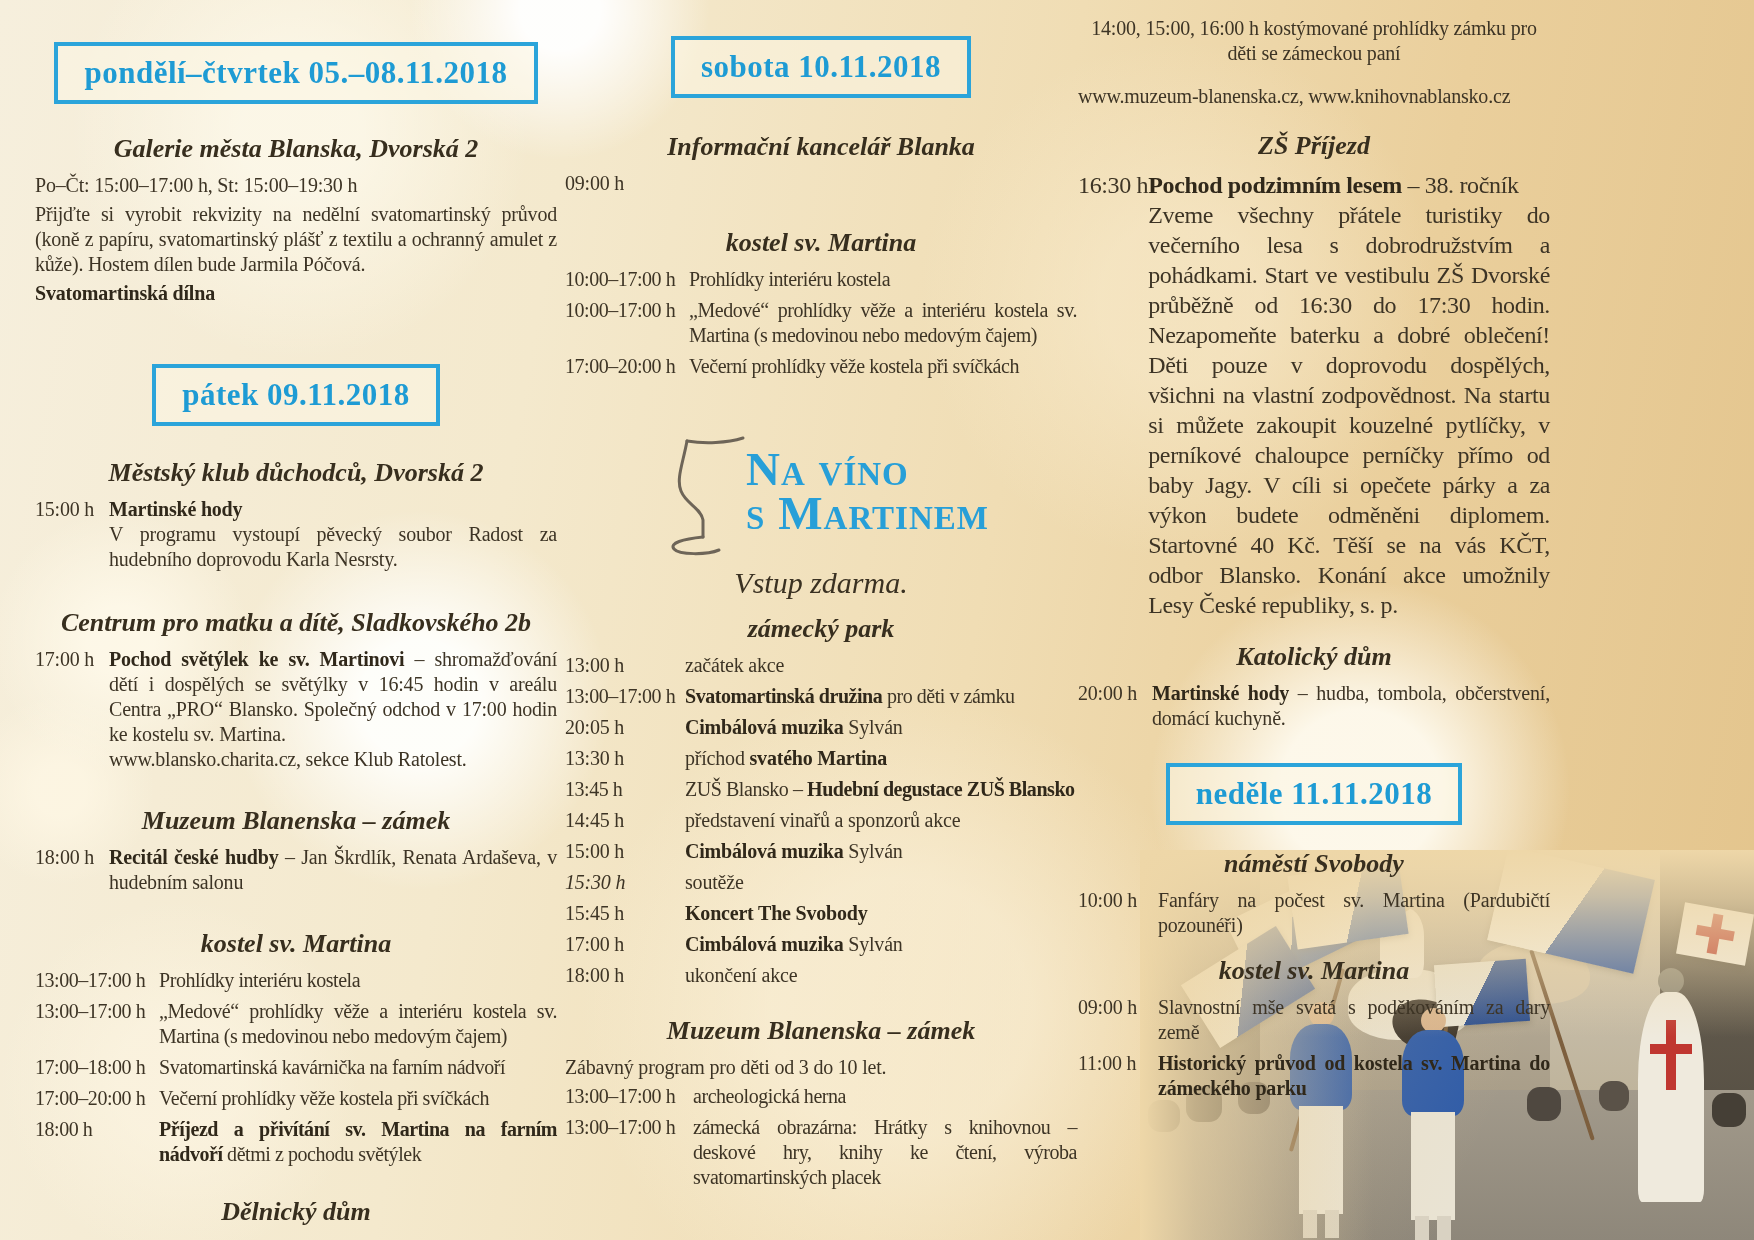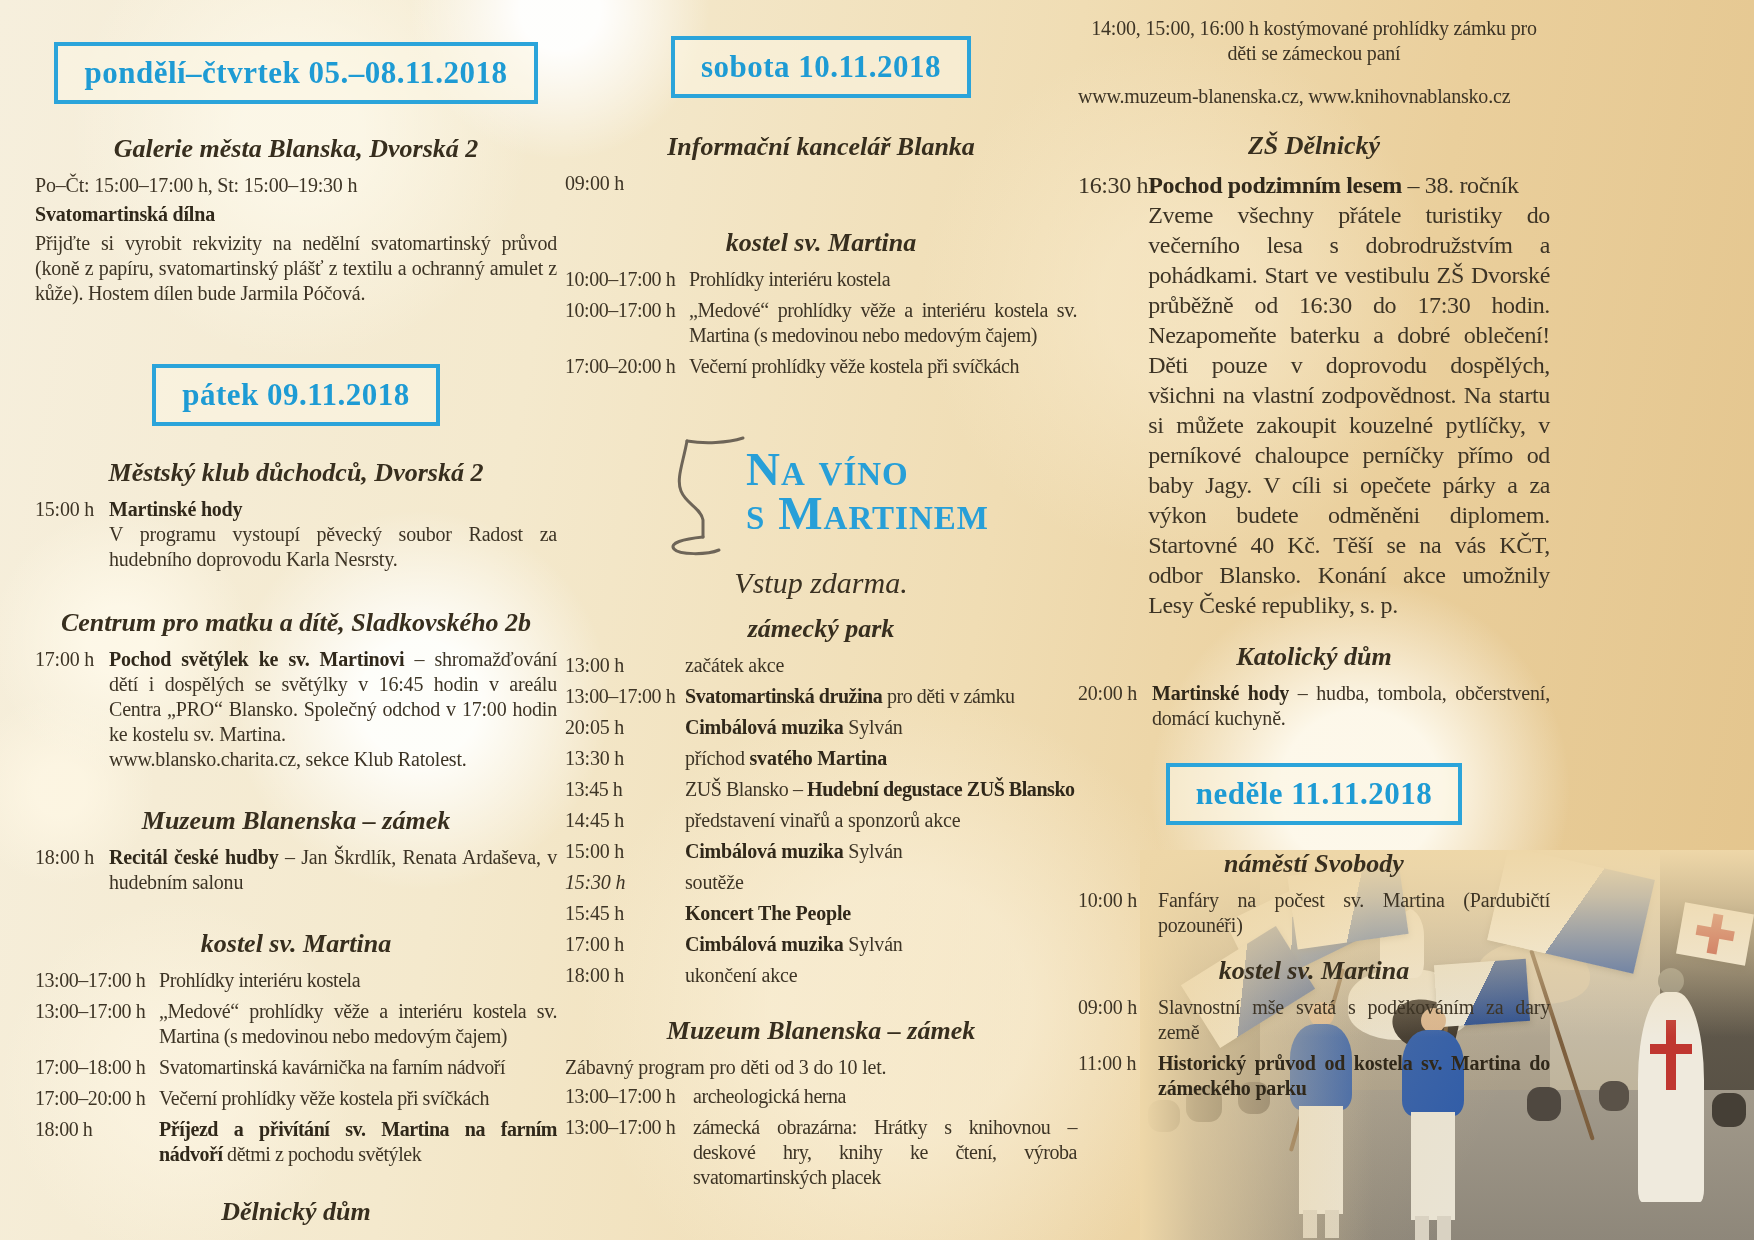--- a/index.html
+++ b/index.html
@@ -120,22 +120,22 @@
 </style>
 </head>
 <body>
 
 <div class="col c0">
     <div class="gap" style="height: 14px;"></div>
     <div class="boxwrap"><div class="datebox"><span>pondělí–čtvrtek 05.–08.11.2018</span></div></div>
     <div class="gap" style="height: 30px;"></div>
     <div class="venue">Galerie města Blanska, Dvorská 2</div>
     <div class="para "><span>Po–Čt: 15:00–17:00 h, St: 15:00–19:30 h</span></div>
+    <div class="para just"><span>Přijďte si vyrobit rekvizity na nedělní svatomartinský průvod (koně z papíru, svatomartinský plášť z textilu a ochranný amulet z kůže). Hostem dílen bude Jarmila Póčová.</span></div>
     <div class="para b"><span>Svatomartinská dílna</span></div>
-    <div class="para just"><span>Přijďte si vyrobit rekvizity na nedělní svatomartinský průvod (koně z papíru, svatomartinský plášť z textilu a ochranný amulet z kůže). Hostem dílen bude Jarmila Póčová.</span></div>
     <div class="gap" style="height: 54px;"></div>
     <div class="boxwrap"><div class="datebox"><span>pátek 09.11.2018</span></div></div>
     <div class="gap" style="height: 32px;"></div>
     <div class="venue">Městský klub důchodců, Dvorská 2</div>
     <div class="row ">
       <span class="t" style="flex: 0 0 74px;">15:00 h</span>
       <span class="d"><span class="b">Martinské hody</span><br><span>V programu vystoupí pěvecký soubor Radost za hudebního doprovodu Karla Nesrsty.</span></span>
     </div>
     <div class="gap" style="height: 30px;"></div>
     <div class="venue">Centrum pro matku a dítě, Sladkovského 2b</div>
@@ -246,21 +246,21 @@
     <div class="row ">
       <span class="t" style="flex: 0 0 120px;">15:00 h</span>
       <span class="d"><span class="b">Cimbálová muzika</span><span> Sylván</span></span>
     </div>
     <div class="row ">
       <span class="t" style="flex: 0 0 120px; font-style: italic;">15:30 h</span>
       <span class="d"><span>soutěže</span></span>
     </div>
     <div class="row ">
       <span class="t" style="flex: 0 0 120px;">15:45 h</span>
-      <span class="d"><span class="b">Koncert The People</span></span>
+      <span class="d"><span class="b">Koncert The Svobody</span></span>
     </div>
     <div class="row ">
       <span class="t" style="flex: 0 0 120px;">17:00 h</span>
       <span class="d"><span class="b">Cimbálová muzika</span><span> Sylván</span></span>
     </div>
     <div class="row ">
       <span class="t" style="flex: 0 0 120px;">18:00 h</span>
       <span class="d"><span>ukončení akce</span></span>
     </div>
     <div class="gap" style="height: 22px;"></div>
@@ -274,21 +274,21 @@
       <span class="t" style="flex: 0 0 128px;">13:00–17:00 h</span>
       <span class="d"><span>zámecká obrazárna: Hrátky s knihovnou – deskové hry, knihy ke čtení, výroba svatomartinských placek</span></span>
     </div>
   </div>
 <div class="col c2">
     <div class="para center"><span>14:00, 15:00, 16:00 h kostýmované prohlídky zámku pro děti se zámeckou paní</span></div>
     <div class="gap" style="height: 6px;"></div>
     <div class="gap" style="height: 8px;"></div>
     <div class="para "><span>www.muzeum-blanenska.cz, www.knihovnablansko.cz</span></div>
     <div class="gap" style="height: 18px;"></div>
-    <div class="venue">ZŠ Dělnický</div>
+    <div class="venue">ZŠ Příjezd</div>
     <div class="row small">
       <span class="t" style="flex: 0 0 66px;">16:30 h</span>
       <span class="d"><span class="b">Pochod podzimním lesem</span><span> – 38. ročník</span><br><span>Zveme všechny přátele turistiky do večerního lesa s dobrodružstvím a pohádkami. Start ve vestibulu ZŠ Dvorské průběžně od 16:30 do 17:30 hodin. Nezapomeňte baterku a dobré oblečení! Děti pouze v doprovodu dospělých, všichni na vlastní zodpovědnost. Na startu si můžete zakoupit kouzelné pytlíčky, v perníkové chaloupce perníčky přímo od baby Jagy. V cíli si opečete párky a za výkon budete odměněni diplomem. Startovné 40 Kč. Těší se na vás KČT, odbor Blansko. Konání akce umožnily Lesy České republiky, s. p.</span></span>
     </div>
     <div class="gap" style="height: 16px;"></div>
     <div class="venue">Katolický dům</div>
     <div class="row ">
       <span class="t" style="flex: 0 0 74px;">20:00 h</span>
       <span class="d"><span class="b">Martinské hody</span><span> – hudba, tombola, občerstvení, domácí kuchyně.</span></span>
     </div>

